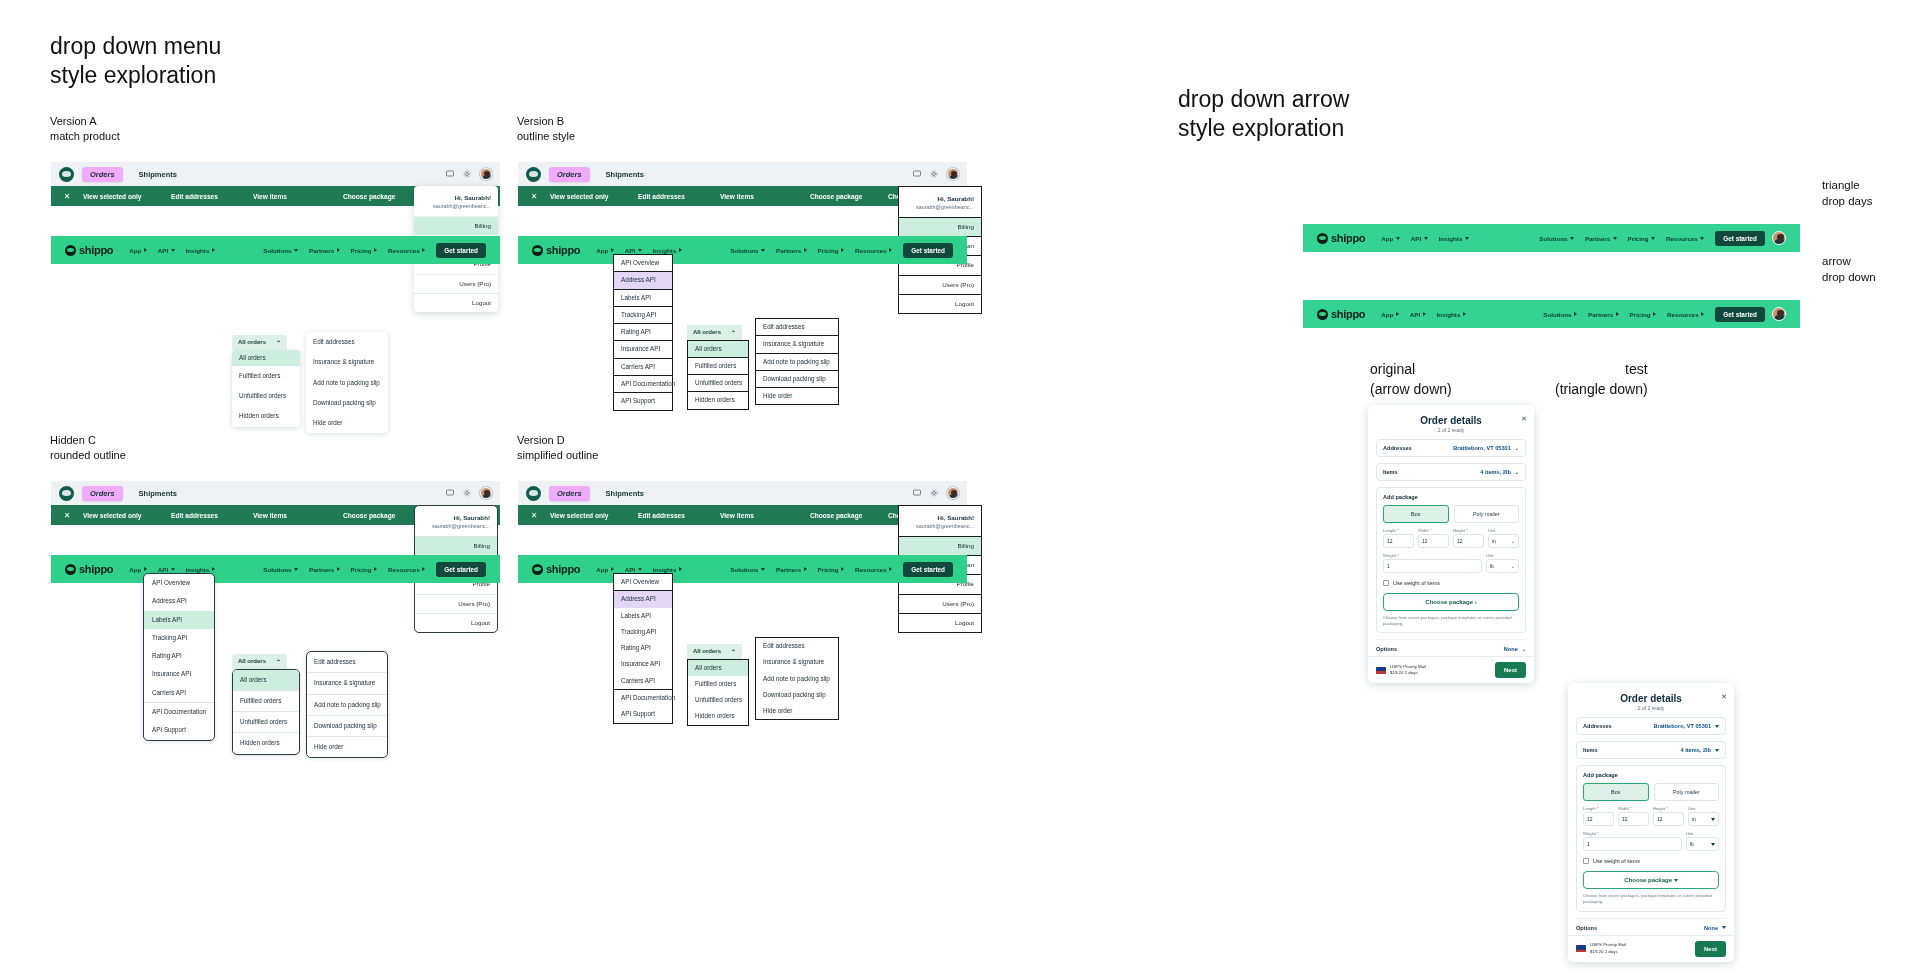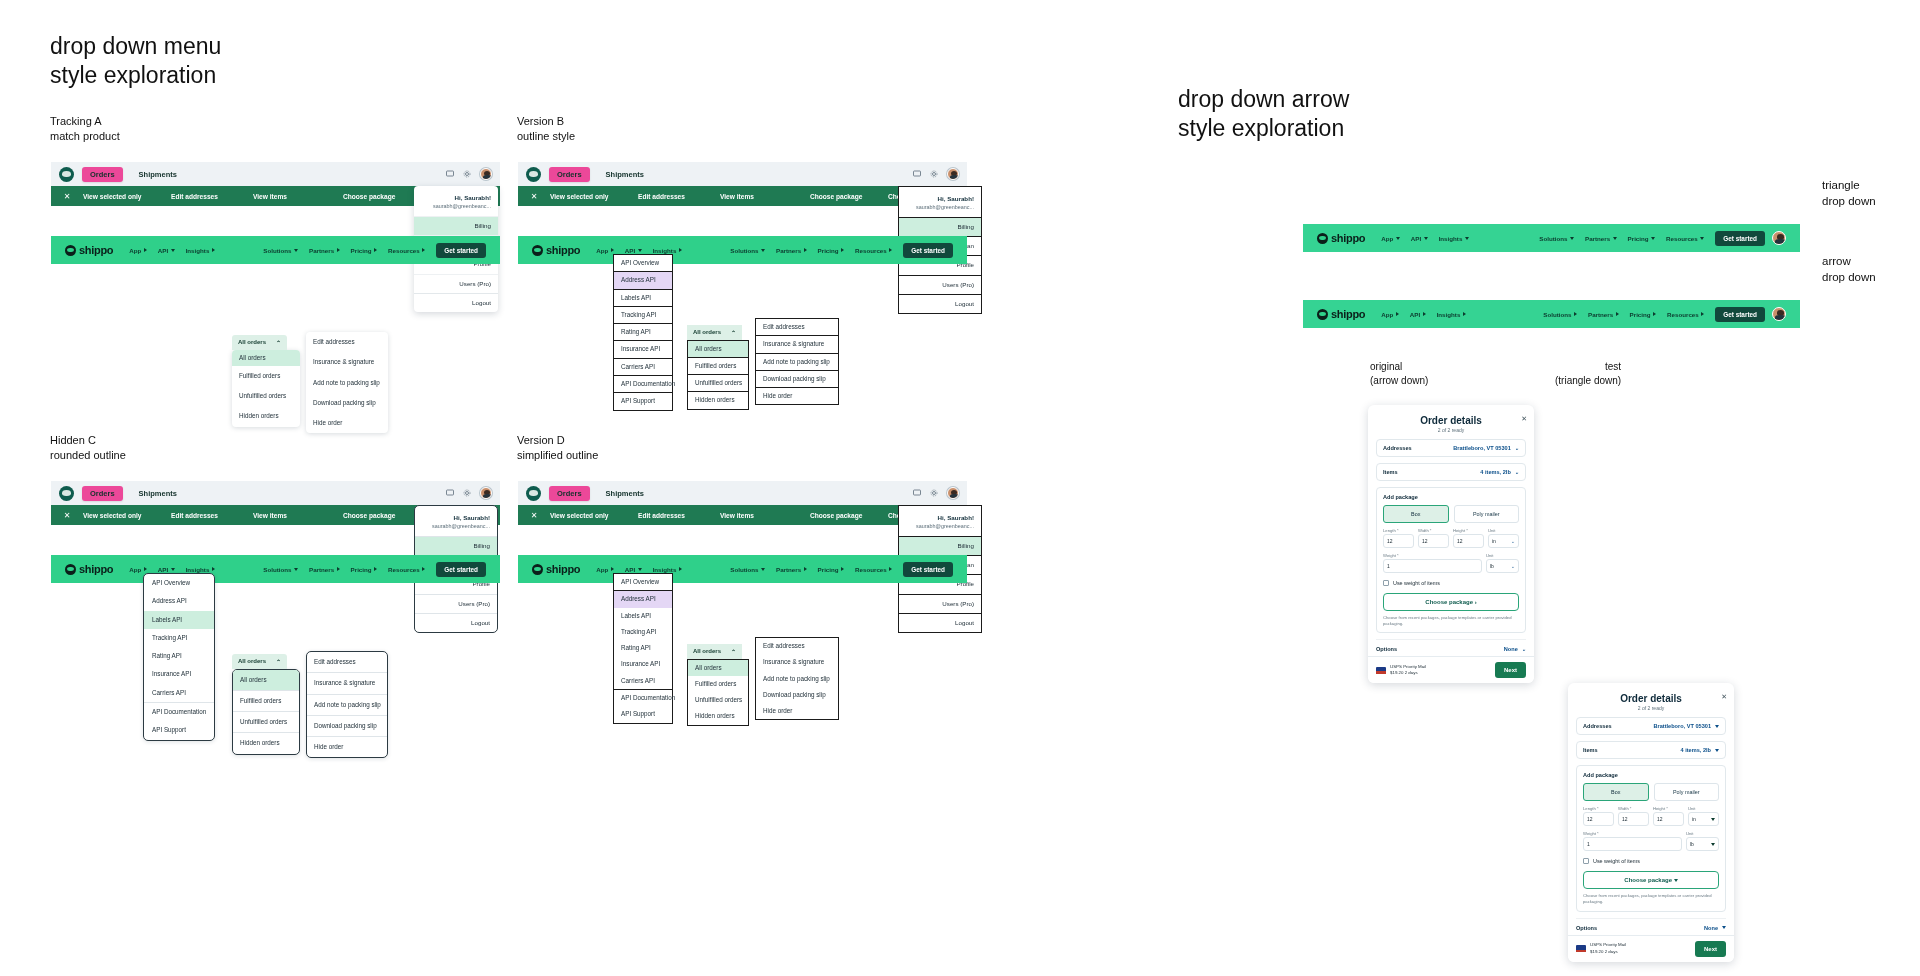--- a/index.html
+++ b/index.html
@@ -20,21 +20,21 @@
     white-space:pre-line;
   }
   .version-label {
     font-size:11px; font-weight:400; line-height:1.32; color:#111;
     white-space:pre-line;
   }
   .side-label {
     font-size:11.5px; line-height:1.35; color:#111; white-space:pre-line;
   }
   .small-label {
-    font-size:10px; line-height:1.4; color:#111; white-space:pre-line;
+    font-size:14px; line-height:1.4; color:#111; white-space:pre-line;
   }
 
   
   .app-win { position:absolute; }
   .app-topbar {
     height:24px; background:#eef2f5; display:flex; align-items:center;
     padding:0 8px; gap:8px; position:relative;
   }
   .app-logo {
     width:15px; height:15px; border-radius:50%; background:#0f5c4e;
@@ -42,21 +42,21 @@
   }
   .app-logo::after{
     content:""; position:absolute; left:3px; top:4.5px;
     width:9px; height:6px; border-radius:50% 50% 45% 45%;
     background:#d9e6e2;
   }
   .app-tab {
     font-size:7.5px; font-weight:700; color:#13312b;
     padding:3px 8px; border-radius:3px;
   }
-  .app-tab.active { background:#ec4899; box-shadow:0 1px 2px rgba(0,0,0,.10); }
+  .app-tab.active { background:#f0abfc; box-shadow:0 1px 2px rgba(0,0,0,.10);font-style:italic; }
   .app-topicons {
     margin-left:auto; display:flex; align-items:center; gap:9px;
   }
   .ti { width:8px; height:8px; color:#5b6b78; display:block; }
   .avatar {
     width:12px; height:12px; border-radius:50%;
     background:#c98f6b; border:1.2px solid #ffffff;
     box-shadow:0 0 0 1px #b9c5cd; position:relative; overflow:hidden; flex:none;
   }
   .avatar::before{
@@ -235,21 +235,21 @@
 </style>
 </head>
 <body>
 
 <div class="abs page-title" style="left:50px; top:32px;">drop down menu
 style exploration</div>
 
 <div class="abs page-title" style="left:1178px; top:85px;">drop down arrow
 style exploration</div>
 
-<div class="abs version-label" style="left:50px; top:114px;">Tracking A
+<div class="abs version-label" style="left:50px; top:114px;">Version A
 match product</div>
 
 <div class="app-win" style="left:51px; top:162px; width:449px;">
   <div class="app-topbar">
     <span class="app-logo"></span>
     <span class="app-tab active">Orders</span>
     <span class="app-tab">Shipments</span>
     <span class="app-topicons">
       <svg class="ti" viewBox="0 0 16 16">
           <rect x="1" y="2" width="14" height="10" rx="1.5" fill="none" stroke="currentColor" stroke-width="1.6"></rect>
@@ -714,21 +714,21 @@
       </span>
     <span class="mnav-link">
         <span>Resources</span>
         <i class="caret-tri"></i>
       </span>
     <span class="btn-get">Get started</span>
     <span class="nav-avatar"></span>
   </span>
 </div>
 <div class="abs side-label" style="left:1822px; top:178px;">triangle
-drop down</div>
+drop days</div>
 
 <div class="abs mnav soft" style="left:1303px; top:300px; width:497px;">
   <span class="brand">
     <span class="brand-mark"></span>
     <span class="brand-text">shippo</span>
   </span>
   <span class="mnav-link">
       <span>App</span>
       <i class="caret-arr"></i>
     </span>

